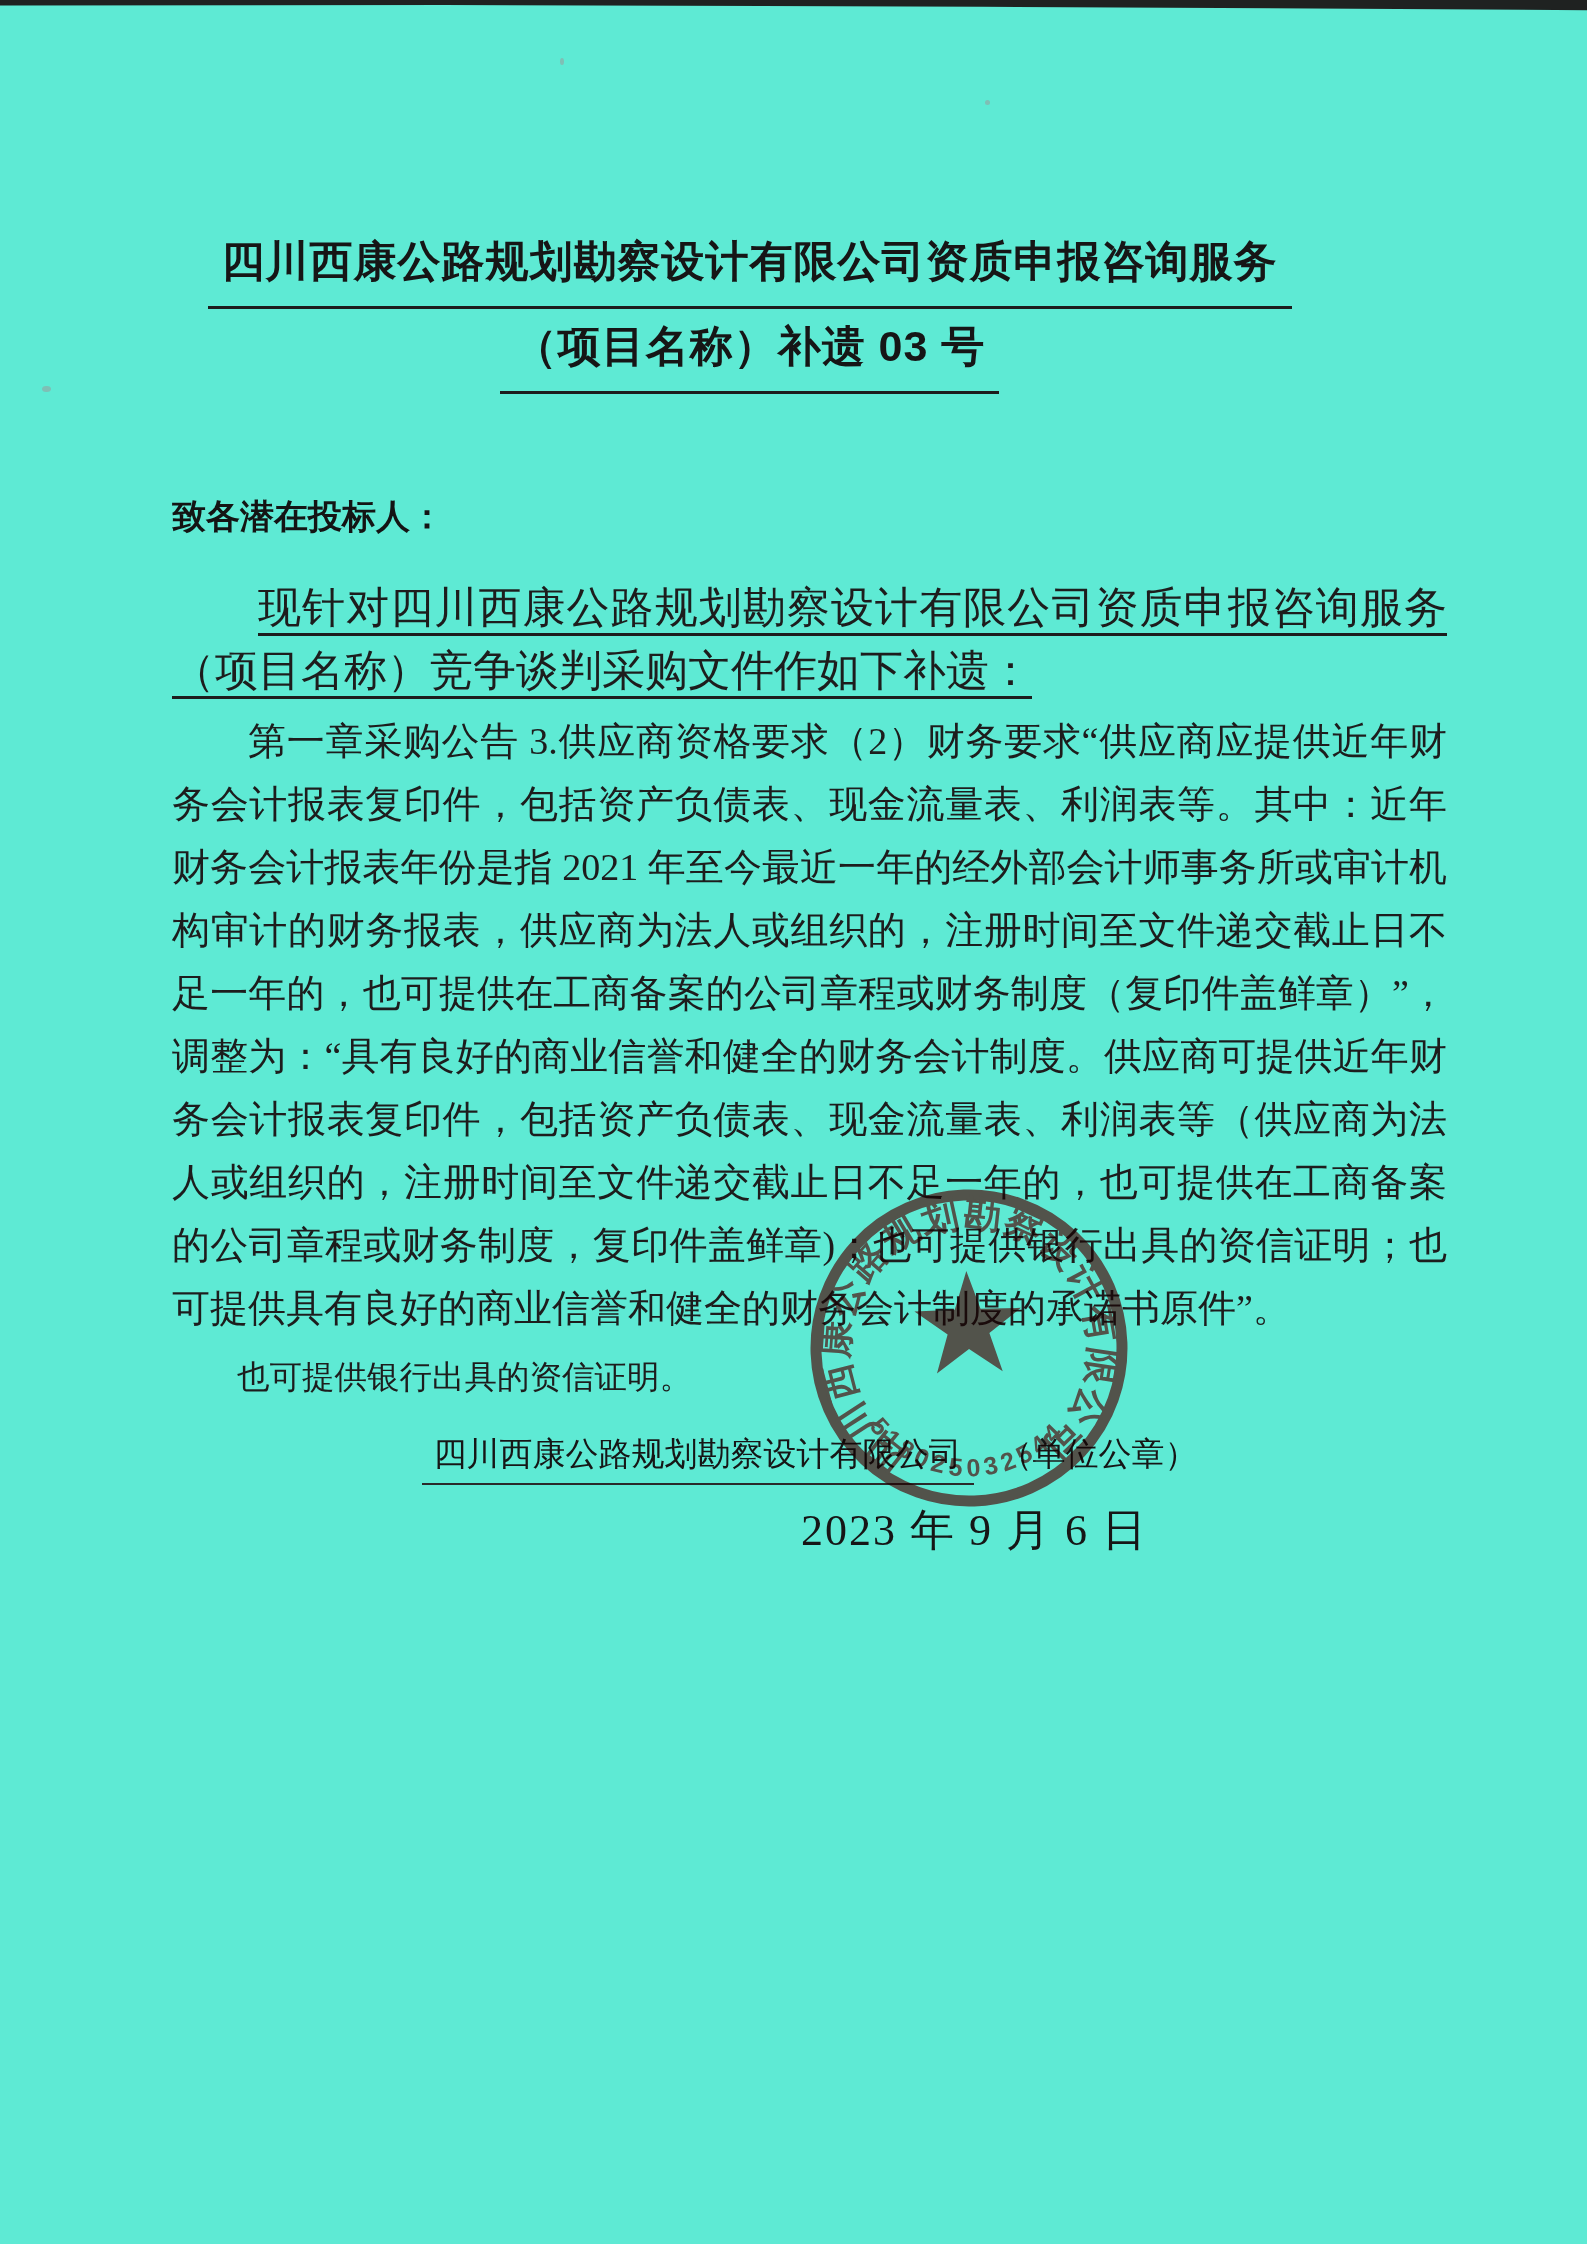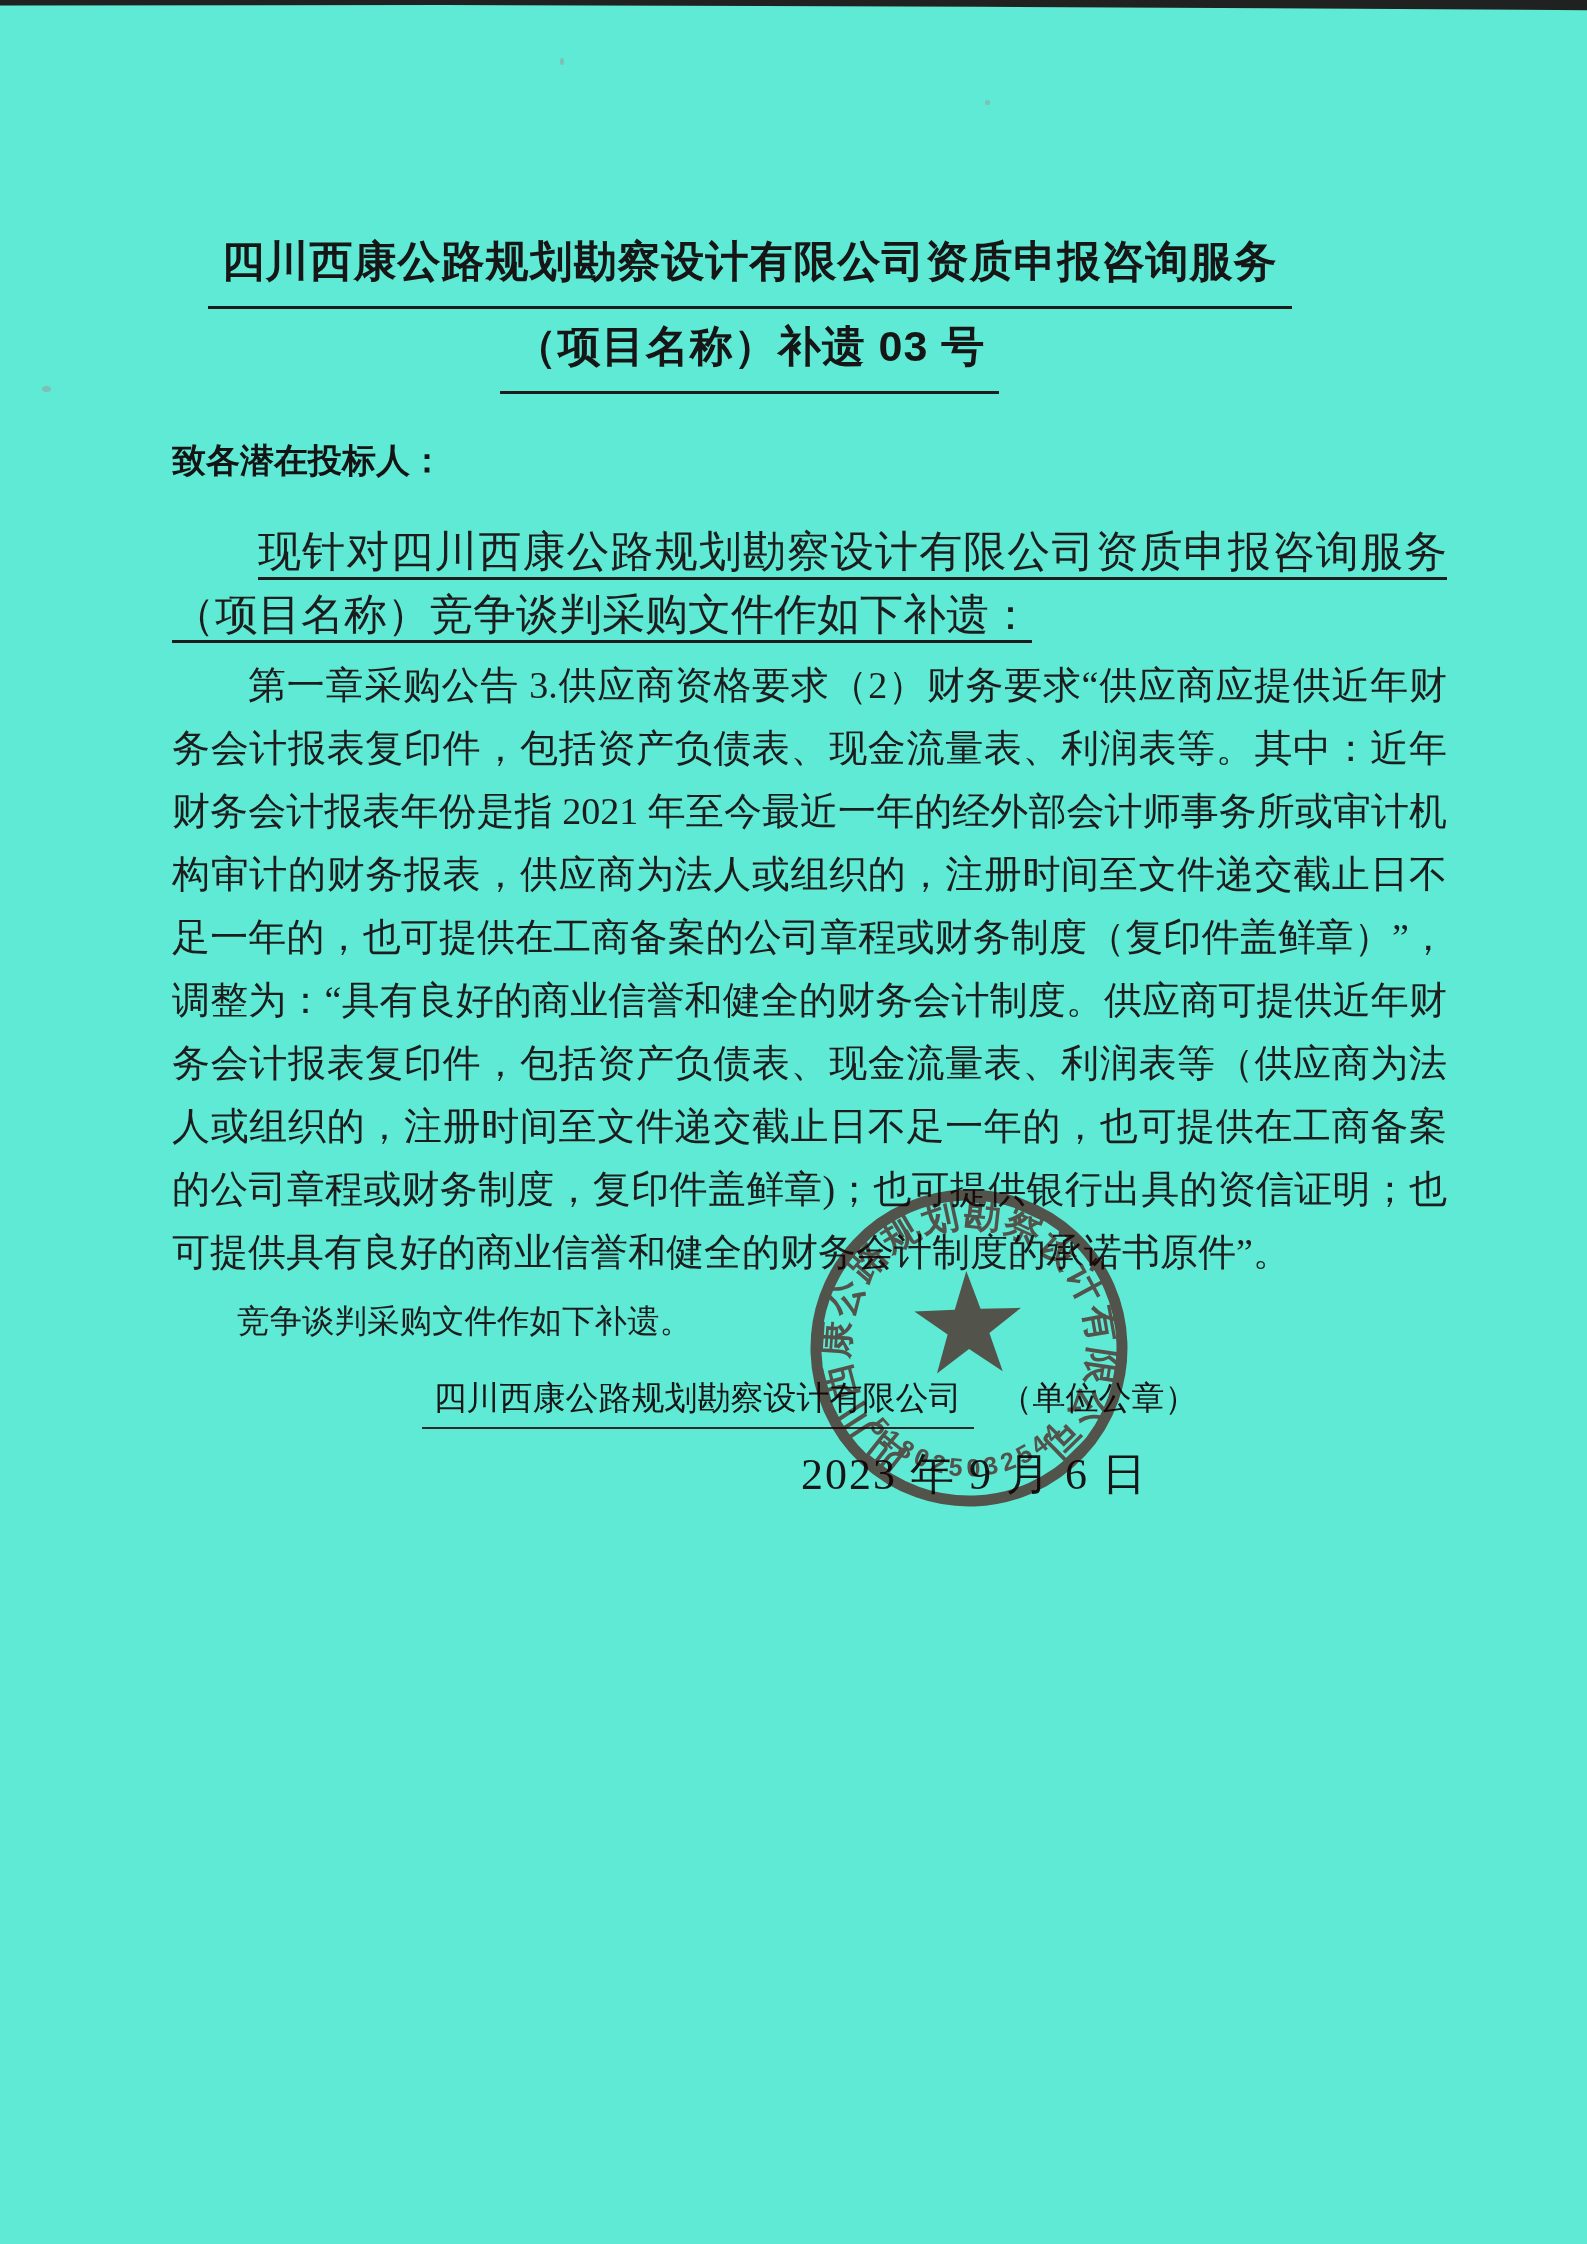--- a/index.html
+++ b/index.html
@@ -29,21 +29,21 @@
     transform:translateX(-60px);
   }
   .title .tline{
     display:inline-block;
     border-bottom:3.5px solid #1d1d1d;
     padding:0 14px 9px;
   }
   .title-row2{margin-top:2px;}
 
   .salutation{
-    margin-top:44px;
+    margin-top:100px;
     font-size:34px;font-weight:700;line-height:46px;color:#141414;
   }
 
   .intro{
     margin-top:36px;
     font-size:43px;line-height:63px;
     text-align:justify;text-indent:2em;
     text-decoration:underline;
     text-decoration-thickness:3px;
     text-underline-offset:11px;
@@ -103,21 +103,21 @@
       <div><span class="tline">四川西康公路规划勘察设计有限公司资质申报咨询服务</span></div>
       <div class="title-row2"><span class="tline">（项目名称）补遗 03 号</span></div>
     </div>
 
     <div class="salutation">致各潜在投标人：</div>
 
     <div class="intro">现针对四川西康公路规划勘察设计有限公司资质申报咨询服务（项目名称）竞争谈判采购文件作如下补遗：</div>
 
     <div class="body-para">第一章采购公告 3.供应商资格要求（2）财务要求“供应商应提供近年财务会计报表复印件，包括资产负债表、现金流量表、利润表等。其中：近年财务会计报表年份是指 2021 年至今最近一年的经外部会计师事务所或审计机构审计的财务报表，供应商为法人或组织的，注册时间至文件递交截止日不足一年的，也可提供在工商备案的公司章程或财务制度（复印件盖鲜章）”，调整为：“具有良好的商业信誉和健全的财务会计制度。供应商可提供近年财务会计报表复印件，包括资产负债表、现金流量表、利润表等（供应商为法人或组织的，注册时间至文件递交截止日不足一年的，也可提供在工商备案的公司章程或财务制度，复印件盖鲜章)；也可提供银行出具的资信证明；也可提供具有良好的商业信誉和健全的财务会计制度的承诺书原件”。</div>
 
-    <div class="closing">竞争谈判采购文件作如下补遗。</div>
+    <div class="closing">也可提供银行出具的资信证明。</div>
 
     <div class="signature">
       <span class="company">四川西康公路规划勘察设计有限公司</span><span class="suffix">（单位公章）</span>
     </div>
 
     <div class="dateline">2023 年 9 月 6 日</div>
 
   </div>
 
   <div class="seal">

